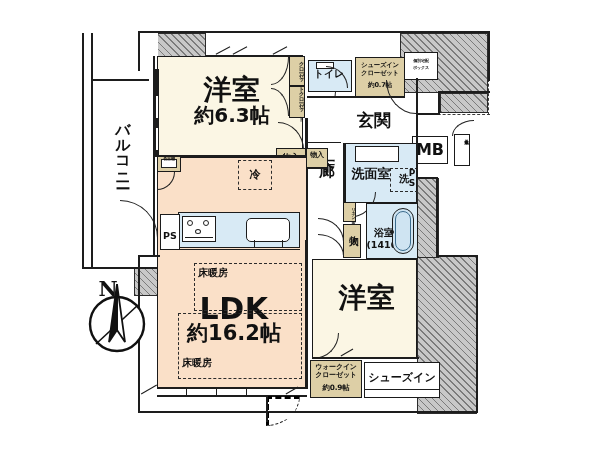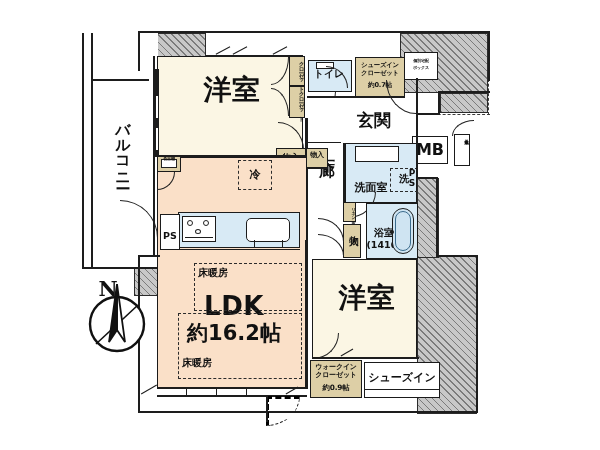--- a/index.html
+++ b/index.html
@@ -80,20 +80,21 @@
   <div class="room white" style="left:82px;top:33px;width:76px;height:236px;border:none;"></div>
   <div class="ln" style="left:82px;top:33px;width:2px;height:236px;"></div>
   <div class="ln" style="left:91px;top:33px;width:2px;height:236px;"></div>
   <div class="ln" style="left:82px;top:267px;width:76px;height:2px;"></div>
   <div class="ln" style="left:93px;top:79px;width:56px;height:1.5px;"></div>
   <div class="lbl v mid" style="left:112px;top:112px;width:18px;">バルコニー</div>
   <div class="swing sw-tr" style="left:120px;top:200px;width:38px;height:38px;"></div>
 
   <div class="room cream" style="left:157px;top:56px;width:146px;height:100px;"></div>
   <div class="lbl big" style="left:177px;top:75px;width:110px;">洋室</div>
+  <div class="lbl bigsub" style="left:172px;top:105px;width:120px;">約6.3帖</div>
 
   <div class="ln" style="left:206px;top:55px;width:97px;height:2px;"></div>
   <div class="ln" style="left:215px;top:50px;width:16px;height:1.2px;transform:rotate(-28deg);"></div>
   <div class="ln" style="left:232px;top:50px;width:16px;height:1.2px;transform:rotate(-28deg);"></div>
   <div class="ln" style="left:272px;top:50px;width:16px;height:1.2px;transform:rotate(-28deg);"></div>
 
   <div class="ln" style="left:155px;top:69px;width:4px;height:86px;"></div>
   <div class="lnw" style="left:155.6px;top:96px;width:2.8px;height:22px;"></div>
   <div class="lnw" style="left:155.6px;top:128px;width:2.8px;height:22px;"></div>
 
@@ -141,21 +142,21 @@
   <div class="ln" style="left:305px;top:118px;width:3px;height:122px;"></div>
   <div class="ln" style="left:343px;top:143px;width:2.5px;height:60px;"></div>
 
   <div class="room tan" style="left:276px;top:148px;width:30px;height:20px;"></div>
   <div class="lbl xs" style="left:277px;top:153px;width:28px;">物入</div>
   <div class="room tan" style="left:306px;top:148px;width:22px;height:20px;"></div>
   <div class="lbl xxs" style="left:307px;top:152px;width:20px;font-size:7px;">物入</div>
   <div class="ln" style="left:276px;top:168px;width:52px;height:1.4px;"></div>
 
   <div class="room blue" style="left:345px;top:143px;width:72px;height:60px;"></div>
-  <div class="lbl sm" style="left:346px;top:182px;width:50px;font-size:11px;">洗面室</div>
+  <div class="lbl sm" style="left:346px;top:167px;width:50px;font-size:13px;">洗面室</div>
   <div class="win" style="left:355px;top:146px;width:44px;height:16px;"></div>
   <div class="ln" style="left:350px;top:143px;width:62px;height:1.4px;"></div>
   <div class="dash" style="left:390px;top:168px;width:28px;height:24px;"></div>
   <div class="lbl sm" style="left:391px;top:174px;width:26px;font-size:10px;">洗</div>
   <div class="lbl v xs" style="left:405px;top:168px;width:11px;font-size:9px;">PS</div>
   <div class="swing sw-br" style="left:348px;top:192px;width:28px;height:26px;"></div>
 
   <div class="room tan" style="left:343px;top:202px;width:13px;height:20px;"></div>
   <div class="lbl v tiny4" style="left:344px;top:204px;width:11px;">リネン庫</div>
 
@@ -179,21 +180,21 @@
   <div class="lbl xxs" style="left:311px;top:364px;width:50px;font-size:7px;">ウォークイン</div>
   <div class="lbl xxs" style="left:311px;top:372px;width:50px;font-size:7px;">クローゼット</div>
   <div class="lbl xxs" style="left:311px;top:384px;width:50px;font-size:7.4px;">約0.9帖</div>
 
   <div class="room white" style="left:364px;top:362px;width:76px;height:36px;border-width:1.4px;"></div>
   <div class="lbl sm" style="left:365px;top:372px;width:74px;font-size:11px;">シューズイン</div>
   <div class="ln" style="left:364px;top:389px;width:76px;height:1.3px;"></div>
   <div class="ln" style="left:363px;top:357px;width:56px;height:2px;"></div>
 
   <div class="room peach" style="left:157px;top:157px;width:150px;height:232px;"></div>
-  <div class="lbl big" style="left:192px;top:293px;width:84px;font-size:26px;">LDK</div>
+  <div class="lbl big" style="left:192px;top:293px;width:84px;font-size:30px;">LDK</div>
   <div class="lbl bigsub" style="left:172px;top:323px;width:124px;font-size:21px;">約16.2帖</div>
 
   <div class="dash" style="left:194px;top:263px;width:108px;height:48px;"></div>
   <div class="lbl xs" style="left:198px;top:268px;width:44px;font-size:10px;text-align:left;">床暖房</div>
   <div class="dash" style="left:178px;top:313px;width:124px;height:66px;"></div>
   <div class="lbl xs" style="left:182px;top:358px;width:44px;font-size:10px;text-align:left;">床暖房</div>
 
   <div class="abs blue" style="left:178px;top:212px;width:122px;height:36px;border:1.4px solid #1c1c1c;"></div>
   <div class="abs white" style="left:182px;top:216px;width:34px;height:26px;border:1.3px solid #1c1c1c;"></div>
   <div class="abs" style="left:187px;top:220px;width:6px;height:6px;border:1px solid #222;border-radius:50%;"></div>

